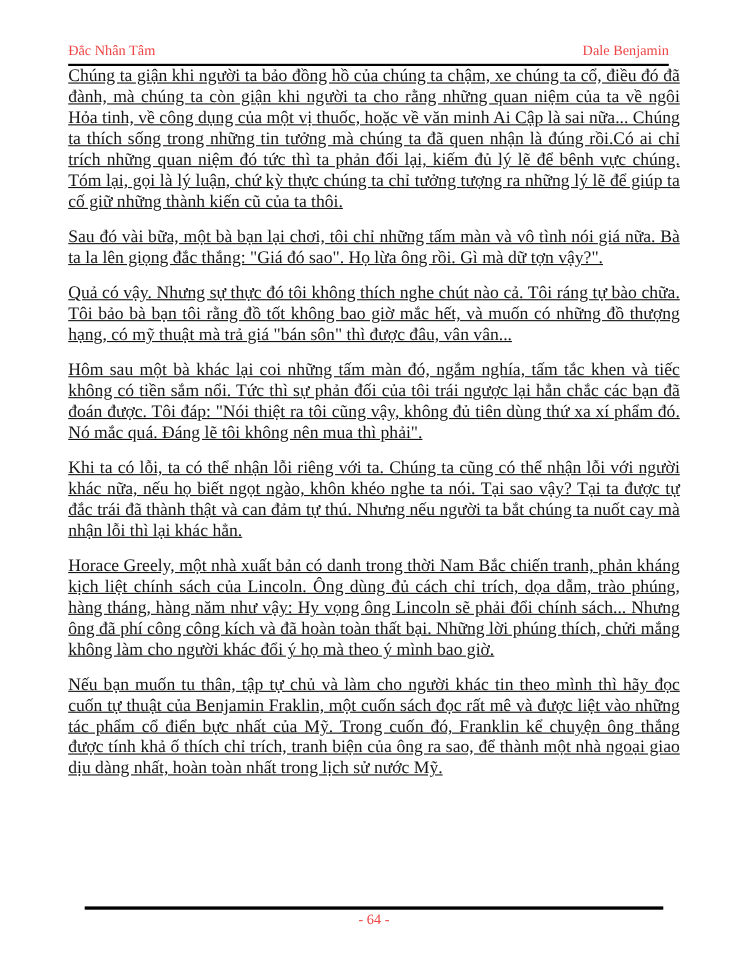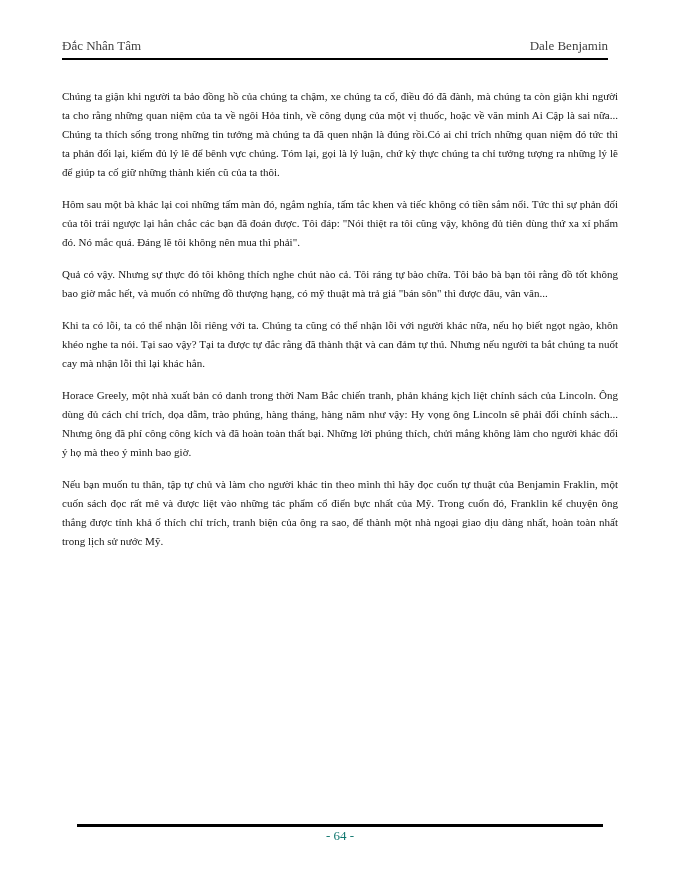--- a/index.html
+++ b/index.html
@@ -17,71 +17,73 @@
   }
   .running-header {
     position: absolute;
     top: 38px;
     left: 62px;
     width: 546px;
     display: flex;
     justify-content: space-between;
     align-items: flex-end;
     font-size: 13px;
-    color: #404040;
+    color: #ef4444;
     padding-bottom: 4px;
     border-bottom: 2px solid #000000;
   }
   .body-text {
     position: absolute;
-    top: 87px;
+    top: 60px;
     left: 62px;
     width: 556px;
-    font-size: 11px;
+    font-size: 16px;
     line-height: 19px;
     color: #161616;
     text-align: justify;
+    text-decoration: underline;
   }
   .body-text p.para {
     margin: 0 0 13px 0;
     padding: 0;
   }
   .page-footer {
     position: absolute;
     top: 824px;
     left: 0;
     width: 680px;
   }
   .footer-rule {
     width: 526px;
     margin: 0 auto;
     border-top: 3px solid #000000;
   }
   .page-number {
     text-align: center;
     font-size: 13px;
-    color: #0f766e;
+    color: #ef4444;
     margin-top: 1px;
   }
 </style>
 </head>
 <body>
 
 <div class="page">
 
   <div class="running-header">
     <span>Đắc Nhân Tâm</span>
     <span>Dale Benjamin</span>
   </div>
 
   <div class="body-text">
       <p class="para">Chúng ta giận khi người ta bảo đồng hồ của chúng ta chậm, xe chúng ta cổ, điều đó đã đành, mà chúng ta còn giận khi người ta cho rằng những quan niệm của ta về ngôi Hỏa tinh, về công dụng của một vị thuốc, hoặc về văn minh Ai Cập là sai nữa... Chúng ta thích sống trong những tin tưởng mà chúng ta đã quen nhận là đúng rồi.Có ai chỉ trích những quan niệm đó tức thì ta phản đối lại, kiếm đủ lý lẽ để bênh vực chúng. Tóm lại, gọi là lý luận, chứ kỳ thực chúng ta chỉ tưởng tượng ra những lý lẽ để giúp ta cố giữ những thành kiến cũ của ta thôi.</p>
+      <p class="para">Sau đó vài bữa, một bà bạn lại chơi, tôi chỉ những tấm màn và vô tình nói giá nữa. Bà ta la lên giọng đắc thắng: "Giá đó sao". Họ lừa ông rồi. Gì mà dữ tợn vậy?".</p>
+      <p class="para">Quả có vậy. Nhưng sự thực đó tôi không thích nghe chút nào cả. Tôi ráng tự bào chữa. Tôi bảo bà bạn tôi rằng đồ tốt không bao giờ mắc hết, và muốn có những đồ thượng hạng, có mỹ thuật mà trả giá "bán sôn" thì được đâu, vân vân...</p>
       <p class="para">Hôm sau một bà khác lại coi những tấm màn đó, ngắm nghía, tấm tắc khen và tiếc không có tiền sắm nổi. Tức thì sự phản đối của tôi trái ngược lại hẳn chắc các bạn đã đoán được. Tôi đáp: "Nói thiệt ra tôi cũng vậy, không đủ tiên dùng thứ xa xí phẩm đó. Nó mắc quá. Đáng lẽ tôi không nên mua thì phải".</p>
-      <p class="para">Quả có vậy. Nhưng sự thực đó tôi không thích nghe chút nào cả. Tôi ráng tự bào chữa. Tôi bảo bà bạn tôi rằng đồ tốt không bao giờ mắc hết, và muốn có những đồ thượng hạng, có mỹ thuật mà trả giá "bán sôn" thì được đâu, vân vân...</p>
-      <p class="para">Khi ta có lỗi, ta có thể nhận lỗi riêng với ta. Chúng ta cũng có thể nhận lỗi với người khác nữa, nếu họ biết ngọt ngào, khôn khéo nghe ta nói. Tại sao vậy? Tại ta được tự đắc rằng đã thành thật và can đảm tự thú. Nhưng nếu người ta bắt chúng ta nuốt cay mà nhận lỗi thì lại khác hẳn.</p>
+      <p class="para">Khi ta có lỗi, ta có thể nhận lỗi riêng với ta. Chúng ta cũng có thể nhận lỗi với người khác nữa, nếu họ biết ngọt ngào, khôn khéo nghe ta nói. Tại sao vậy? Tại ta được tự đắc trái đã thành thật và can đảm tự thú. Nhưng nếu người ta bắt chúng ta nuốt cay mà nhận lỗi thì lại khác hẳn.</p>
       <p class="para">Horace Greely, một nhà xuất bản có danh trong thời Nam Bắc chiến tranh, phản kháng kịch liệt chính sách của Lincoln. Ông dùng đủ cách chỉ trích, dọa dẫm, trào phúng, hàng tháng, hàng năm như vậy: Hy vọng ông Lincoln sẽ phải đổi chính sách... Nhưng ông đã phí công công kích và đã hoàn toàn thất bại. Những lời phúng thích, chửi mắng không làm cho người khác đổi ý họ mà theo ý mình bao giờ.</p>
       <p class="para">Nếu bạn muốn tu thân, tập tự chủ và làm cho người khác tin theo mình thì hãy đọc cuốn tự thuật của Benjamin Fraklin, một cuốn sách đọc rất mê và được liệt vào những tác phẩm cổ điển bực nhất của Mỹ. Trong cuốn đó, Franklin kể chuyện ông thắng được tính khả ố thích chỉ trích, tranh biện của ông ra sao, để thành một nhà ngoại giao dịu dàng nhất, hoàn toàn nhất trong lịch sử nước Mỹ.</p>
     </div>
 
   <div class="page-footer">
     <div class="footer-rule"></div>
     <div class="page-number">- 64 -</div>
   </div>
 
 </div>

